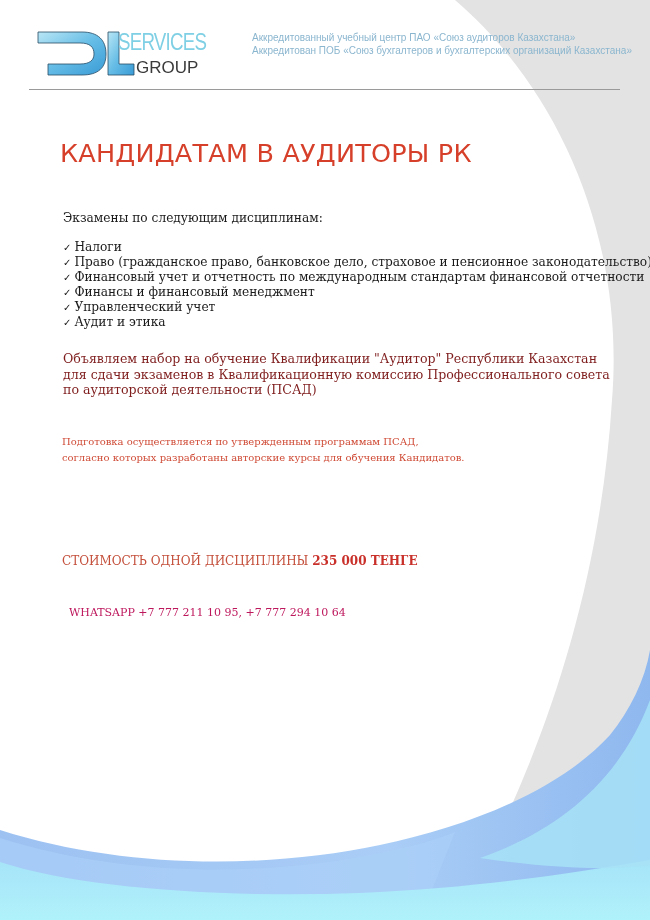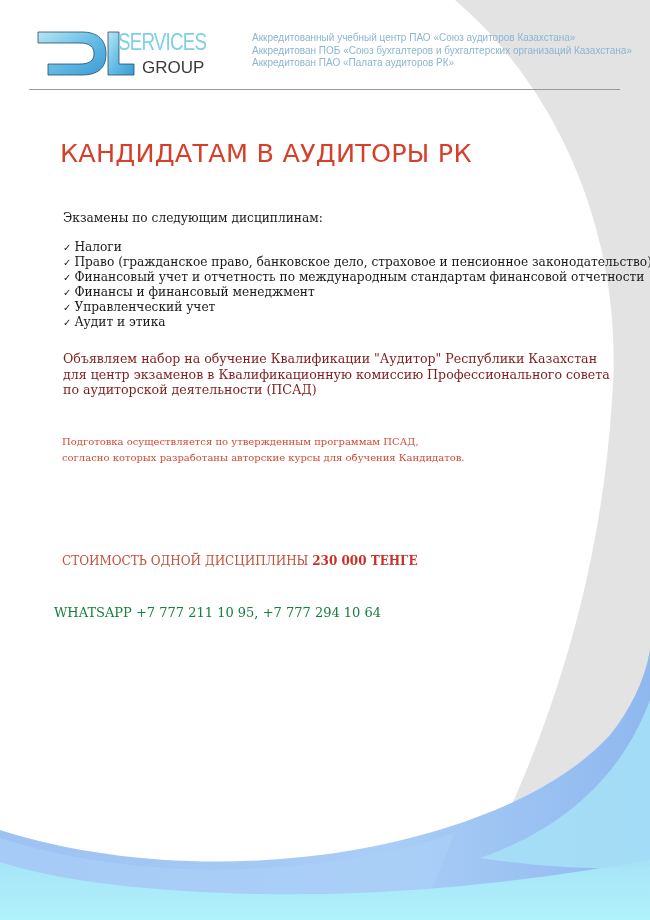--- a/index.html
+++ b/index.html
@@ -14,21 +14,21 @@
   
   .logo { position: absolute; left: 36px; top: 28px; width: 160px; height: 52px; }
   .logo svg { width: 160px; height: 52px; display: block; }
   .logo-services {
     position: absolute; left: 82px; top: 2px;
     font-family: "Liberation Sans", sans-serif; font-size: 24px; letter-spacing: -1px;
     color: #7fd0e4; transform: scaleX(0.78); transform-origin: left top; line-height: 24px;
   }
   .logo-group {
     position: absolute; left: 100px; top: 31px;
-    font-family: "Liberation Sans", sans-serif; font-size: 17px; color: #3a3a3a; line-height: 18px; padding-left: 6px;
+    font-family: "Liberation Sans", sans-serif; font-size: 17px; color: #3a3a3a; line-height: 18px;
   }
 
   .accred {
     position: absolute; left: 240px; top: 32px;
     font-family: "Liberation Sans", sans-serif; font-size: 10px; line-height: 12.5px;
     color: #8bb6cf;
     margin-left: 12px;
   }
   .accred div { white-space: nowrap; }
 
@@ -64,21 +64,21 @@
     font-family: "Liberation Sans", sans-serif; font-size: 19.5px; color: #6ea3c0; white-space: nowrap;
     letter-spacing: 0.3px;
   }
 
   .price {
     position: absolute; left: 62px; top: 554px; font-size: 12px; color: #c4503c; white-space: nowrap;
   }
   .price .amount { font-weight: bold; color: #c9302a; }
 
   .contacts {
-    position: absolute; left: 54px; top: 605px; font-size: 13px; color: #15803d; line-height: 16px;
+    position: absolute; left: 69px; top: 605px; font-size: 11px; color: #be185d; line-height: 16px;
   }
   .contacts div { white-space: nowrap; }
 </style>
 </head>
 <body>
 
 <svg class="bg" viewBox="0 0 650 920" xmlns="http://www.w3.org/2000/svg">
   <defs>
     <linearGradient id="waveBlue" x1="0" y1="0" x2="1" y2="0">
       <stop offset="0" stop-color="#9dc2f2"></stop>
@@ -117,49 +117,48 @@
 
       <path d="M72,4 L83,4 L83,36 L98,36 L98,47 L72,47 Z" fill="url(#dlg)" stroke="#2a4d66" stroke-width="0.8"></path>
     </svg>
     <span class="logo-services">SERVICES</span>
     <span class="logo-group">GROUP</span>
   </div>
 
   <div class="accred">
     <div>Аккредитованный учебный центр ПАО «Союз аудиторов Казахстана»</div>
     <div>Аккредитован ПОБ «Союз бухгалтеров и бухгалтерских организаций Казахстана»</div>
-    <div>Аккредитован ПАО «Палата аудиторов РК»</div>
   </div>
 
   <div class="hr"></div>
 
   <div class="title">КАНДИДАТАМ В АУДИТОРЫ РК</div>
 
   <div class="exams">
     <div class="intro">Экзамены по следующим дисциплинам:</div>
     <ul>
       <li><span class="check">✓</span><span>Налоги</span></li>
       <li><span class="check">✓</span><span>Право (гражданское право, банковское дело, страховое и пенсионное законодательство)</span></li>
       <li><span class="check">✓</span><span>Финансовый учет и отчетность по международным стандартам финансовой отчетности</span></li>
       <li><span class="check">✓</span><span>Финансы и финансовый менеджмент</span></li>
       <li><span class="check">✓</span><span>Управленческий учет</span></li>
       <li><span class="check">✓</span><span>Аудит и этика</span></li>
     </ul>
   </div>
 
   <div class="announce">
     <div>Объявляем набор на обучение Квалификации "Аудитор" Республики Казахстан</div>
-    <div>для центр экзаменов в Квалификационную комиссию Профессионального совета</div>
+    <div>для сдачи экзаменов в Квалификационную комиссию Профессионального совета</div>
     <div>по аудиторской деятельности (ПСАД)</div>
   </div>
 
   <div class="prep">
     <div>Подготовка осуществляется по утвержденным программам ПСАД,</div>
     <div>согласно которых разработаны авторские курсы для обучения Кандидатов.</div>
   </div>
 
 
-  <div class="price"><span>СТОИМОСТЬ ОДНОЙ ДИСЦИПЛИНЫ </span><span class="amount">230 000 ТЕНГЕ</span></div>
+  <div class="price"><span>СТОИМОСТЬ ОДНОЙ ДИСЦИПЛИНЫ </span><span class="amount">235 000 ТЕНГЕ</span></div>
 
   <div class="contacts">
     <div>WHATSAPP +7 777 211 10 95, +7 777 294 10 64</div>
   </div>
 </div>
 
 </body></html>

